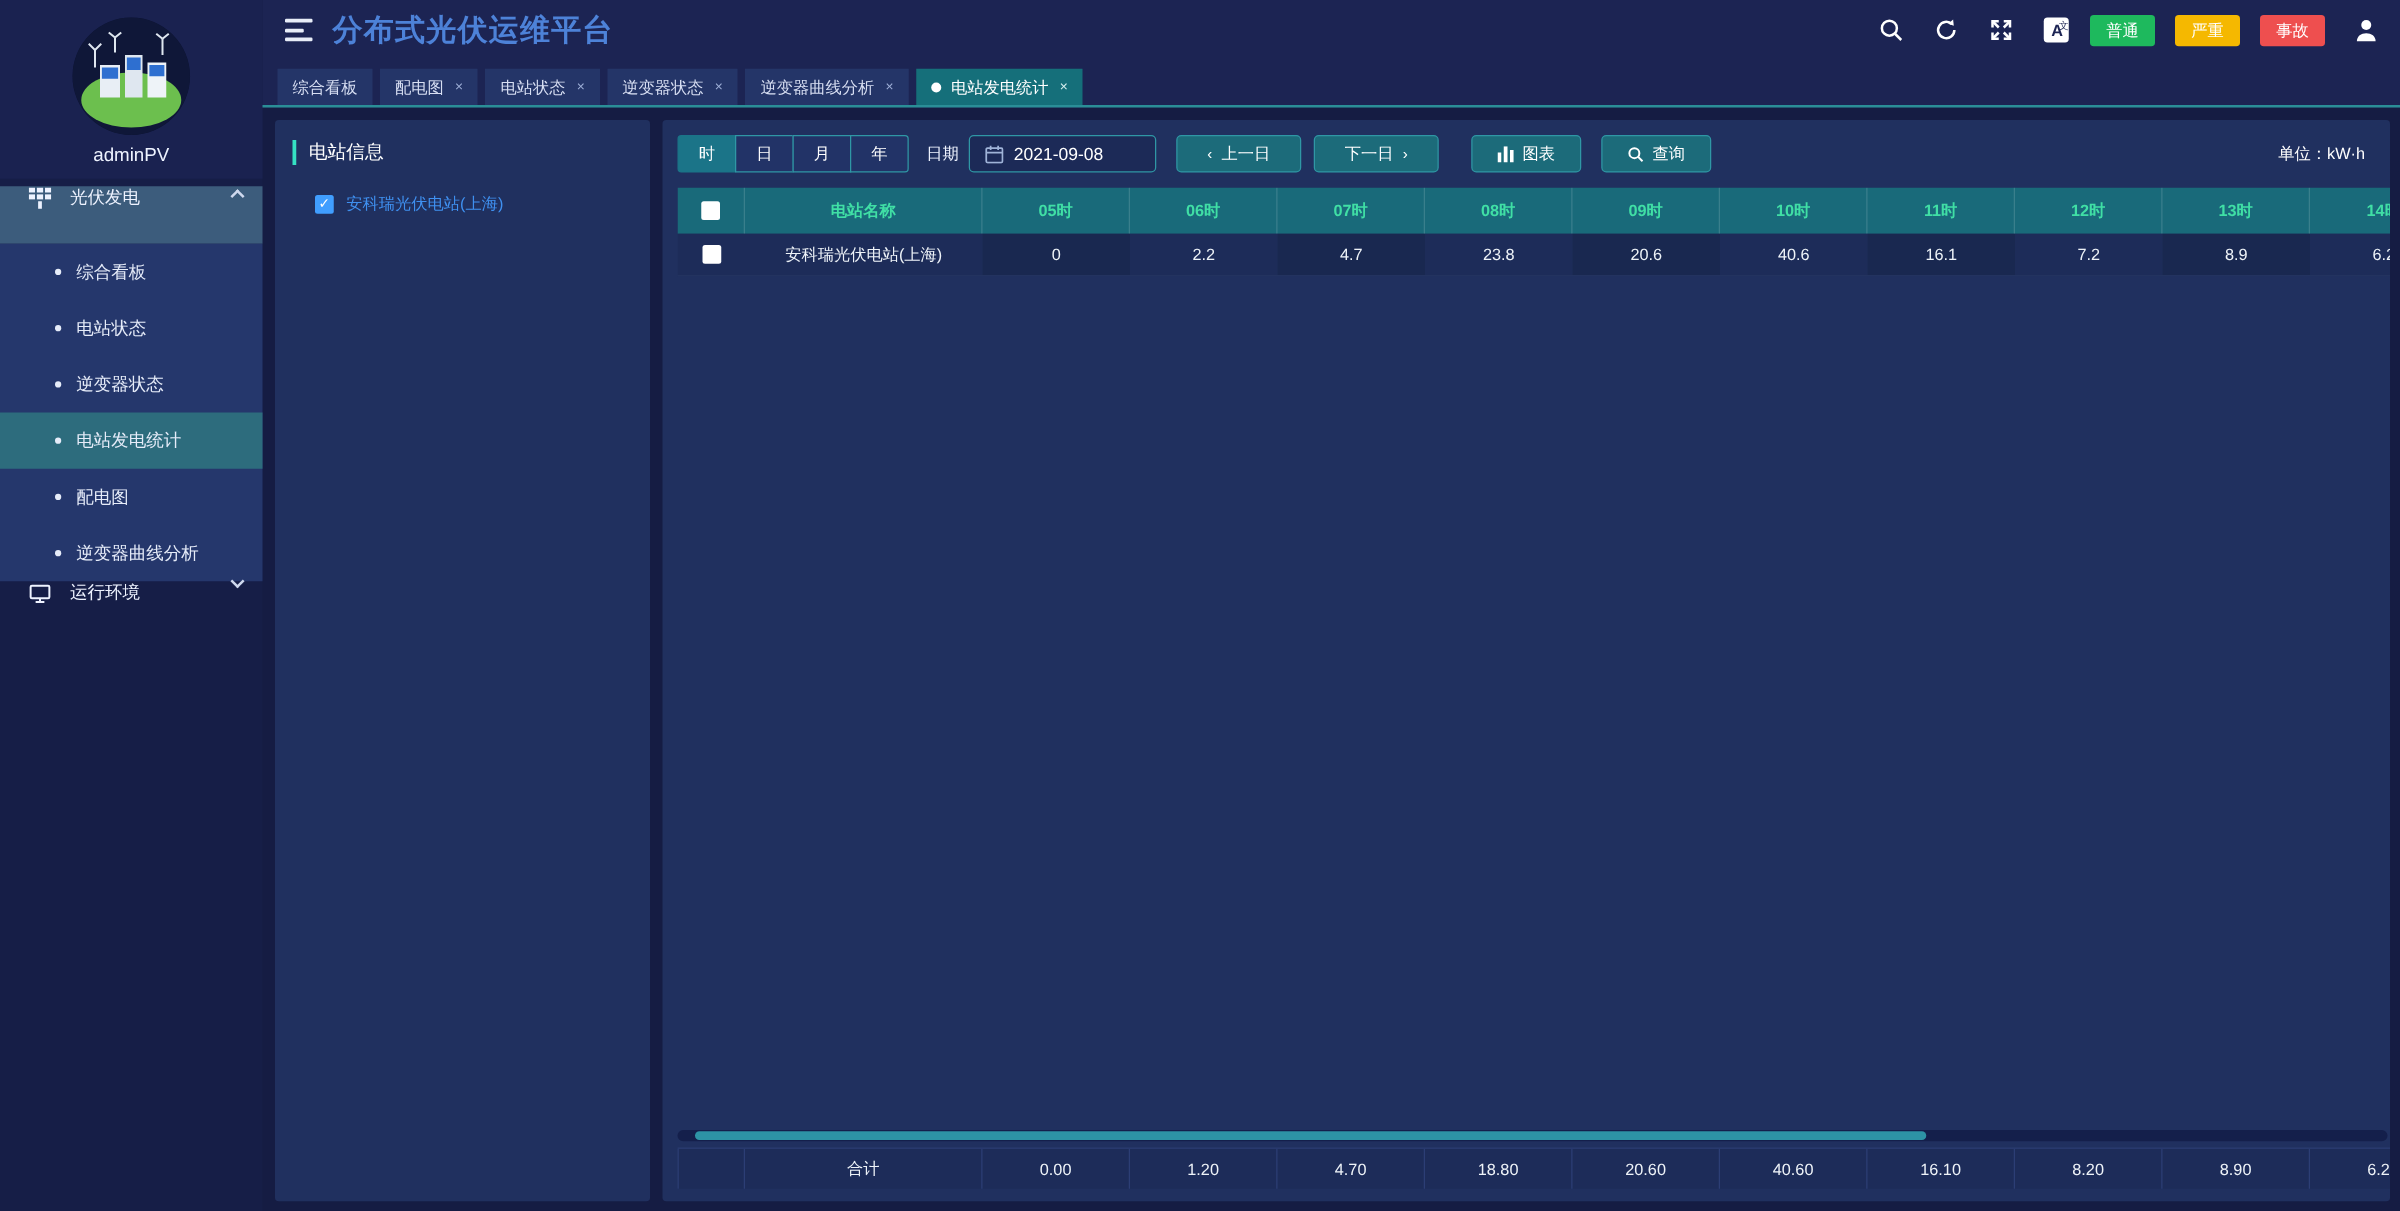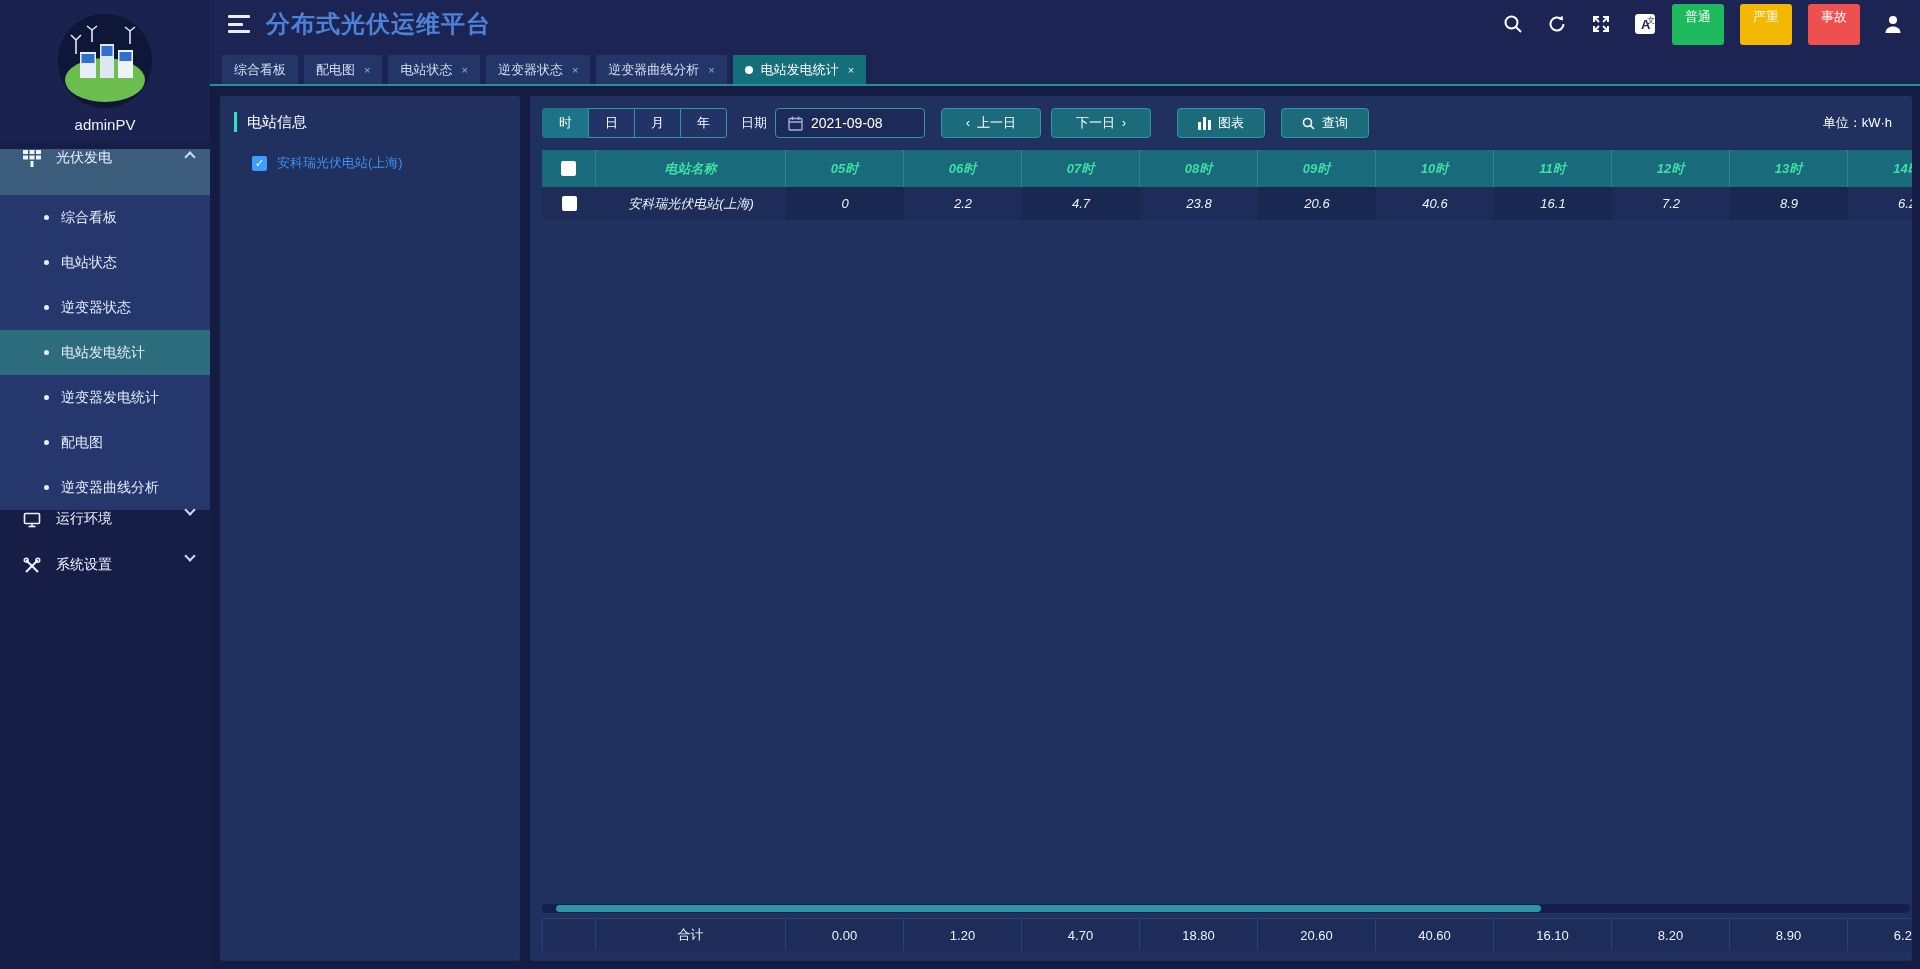--- a/index.html
+++ b/index.html
@@ -28,21 +28,21 @@
 
   
   .main-col { flex:1; display:flex; flex-direction:column; min-width:0; }
   .topbar { height:48px; background:#1c2453; display:flex; align-items:center; padding:0 16px 0 18px; }
   .hamburger { width:22px; height:18px; margin-right:16px; cursor:pointer; display:flex; flex-direction:column; justify-content:space-between; }
   .hamburger i { display:block; height:3px; background:#e8edf8; border-radius:1px; }
   .hamburger i:nth-child(2){ width:70%; }
   .app-title { font-size:24px; font-weight:bold; color:#4d82d8; letter-spacing:1px; }
   .topbar .spacer { flex:1; }
   .tb-icon { width:22px; height:22px; margin-left:22px; cursor:pointer; display:inline-flex; align-items:center; justify-content:center; }
-  .badge { margin-left:16px; height:41px; line-height:25px; padding:0 13px; border-radius:3px; font-size:13px; color:#fff; cursor:pointer; }
+  .badge { margin-left:16px; height:25px; line-height:25px; padding:0 13px; border-radius:3px; font-size:13px; color:#fff; cursor:pointer; }
 
   .tabbar { height:38px; background:#1c2453; display:flex; align-items:flex-end; padding-left:12px; border-bottom:2px solid #2a8e97; }
   .tab { height:29px; display:flex; align-items:center; background:#243568; color:#d7def2; font-size:13px; padding:0 12px; margin-right:6px; cursor:pointer; white-space:nowrap; }
   .tab .dot { width:8px; height:8px; border-radius:50%; background:#fff; margin-right:8px; display:none; }
   .tab.active { background:#156f7a; color:#fff; }
   .tab.active .dot { display:inline-block; }
   .tab .close { margin-left:9px; font-size:11px; color:#9fb0d8; }
   .tab.active .close { color:#d9f1f1; }
 
   .content { flex:1; display:flex; gap:10px; padding:10px 8px 8px 10px; min-height:0; }
@@ -74,21 +74,21 @@
   .btn .arr { font-size:12px; }
   .btn-prev { margin-left:16px; width:100px; }
   .btn-next { margin-left:10px; width:100px; }
   .btn-chart { margin-left:26px; width:88px; }
   .btn-query { margin-left:16px; width:88px; }
   .btn .bicon { margin-right:7px; display:inline-flex; }
   .toolbar .spacer { flex:1; }
   .unit { font-size:13px; color:#fff; }
 
   
-  .table-wrap { overflow:hidden;font-style:italic; }
+  .table-wrap { overflow:hidden; }
   .trow { display:flex; width:1540px; }
   .cell { flex:0 0 auto; display:flex; align-items:center; justify-content:center; font-size:13px; }
   .col-cb { width:54px; } .col-name { width:190px; } .col-hour { width:118px; }
   .thead { height:37px; background:#196a7a; }
   .thead .cell { color:#40dfa5; font-weight:bold; border-right:1px solid rgba(255,255,255,.14); }
   .thead .cell:last-child { border-right:none; }
   .tbody-row { height:34px; border-bottom:1px solid #23335f; }
   .tbody-row .cell { background:#1d2c59; color:#eef3f8; }
   .tbody-row .cell.alt { background:#192850; }
   .tbody-row .col-name { font-size:13px; }
@@ -164,24 +164,20 @@
           <div class="item">
             <span class="bullet"></span>
             <span>逆变器状态</span>
           </div>
           <div class="item active">
             <span class="bullet"></span>
             <span>电站发电统计</span>
           </div>
           <div class="item">
             <span class="bullet"></span>
-            <span>逆变器发电统计</span>
-          </div>
-          <div class="item">
-            <span class="bullet"></span>
             <span>配电图</span>
           </div>
           <div class="item">
             <span class="bullet"></span>
             <span>逆变器曲线分析</span>
           </div>
         </div>
 
 
       <div class="group-header">
@@ -189,32 +185,20 @@
           <svg width="18" height="18" viewBox="0 0 18 18" stroke="#eef3ff" stroke-width="1.6" fill="none">
             <rect x="1.5" y="2.5" width="15" height="10" rx="1"></rect>
             <line x1="9" y1="12.5" x2="9" y2="15.5"></line>
               <line x1="5.5" y1="15.5" x2="12.5" y2="15.5"></line>
           </svg>
         </span>
         <span class="glabel">运行环境</span>
         <span class="chev down"></span>
       </div>
 
-      <div class="group-header">
-        <span class="gicon">
-          <svg width="18" height="18" viewBox="0 0 18 18" stroke="#eef3ff" stroke-width="2" fill="none">
-            <line x1="3" y1="3" x2="15" y2="15"></line>
-              <line x1="15" y1="3" x2="3" y2="15"></line>
-            <circle cx="3.2" cy="3.2" r="2" stroke-width="1.4"></circle>
-              <circle cx="14.8" cy="3.2" r="2" stroke-width="1.4"></circle>
-          </svg>
-        </span>
-        <span class="glabel">系统设置</span>
-        <span class="chev down"></span>
-      </div>
     </nav>
   </aside>
 
   <div class="main-col">
 
     <header class="topbar">
       <div class="hamburger">
           <i></i>
           <i></i>
           <i></i>

